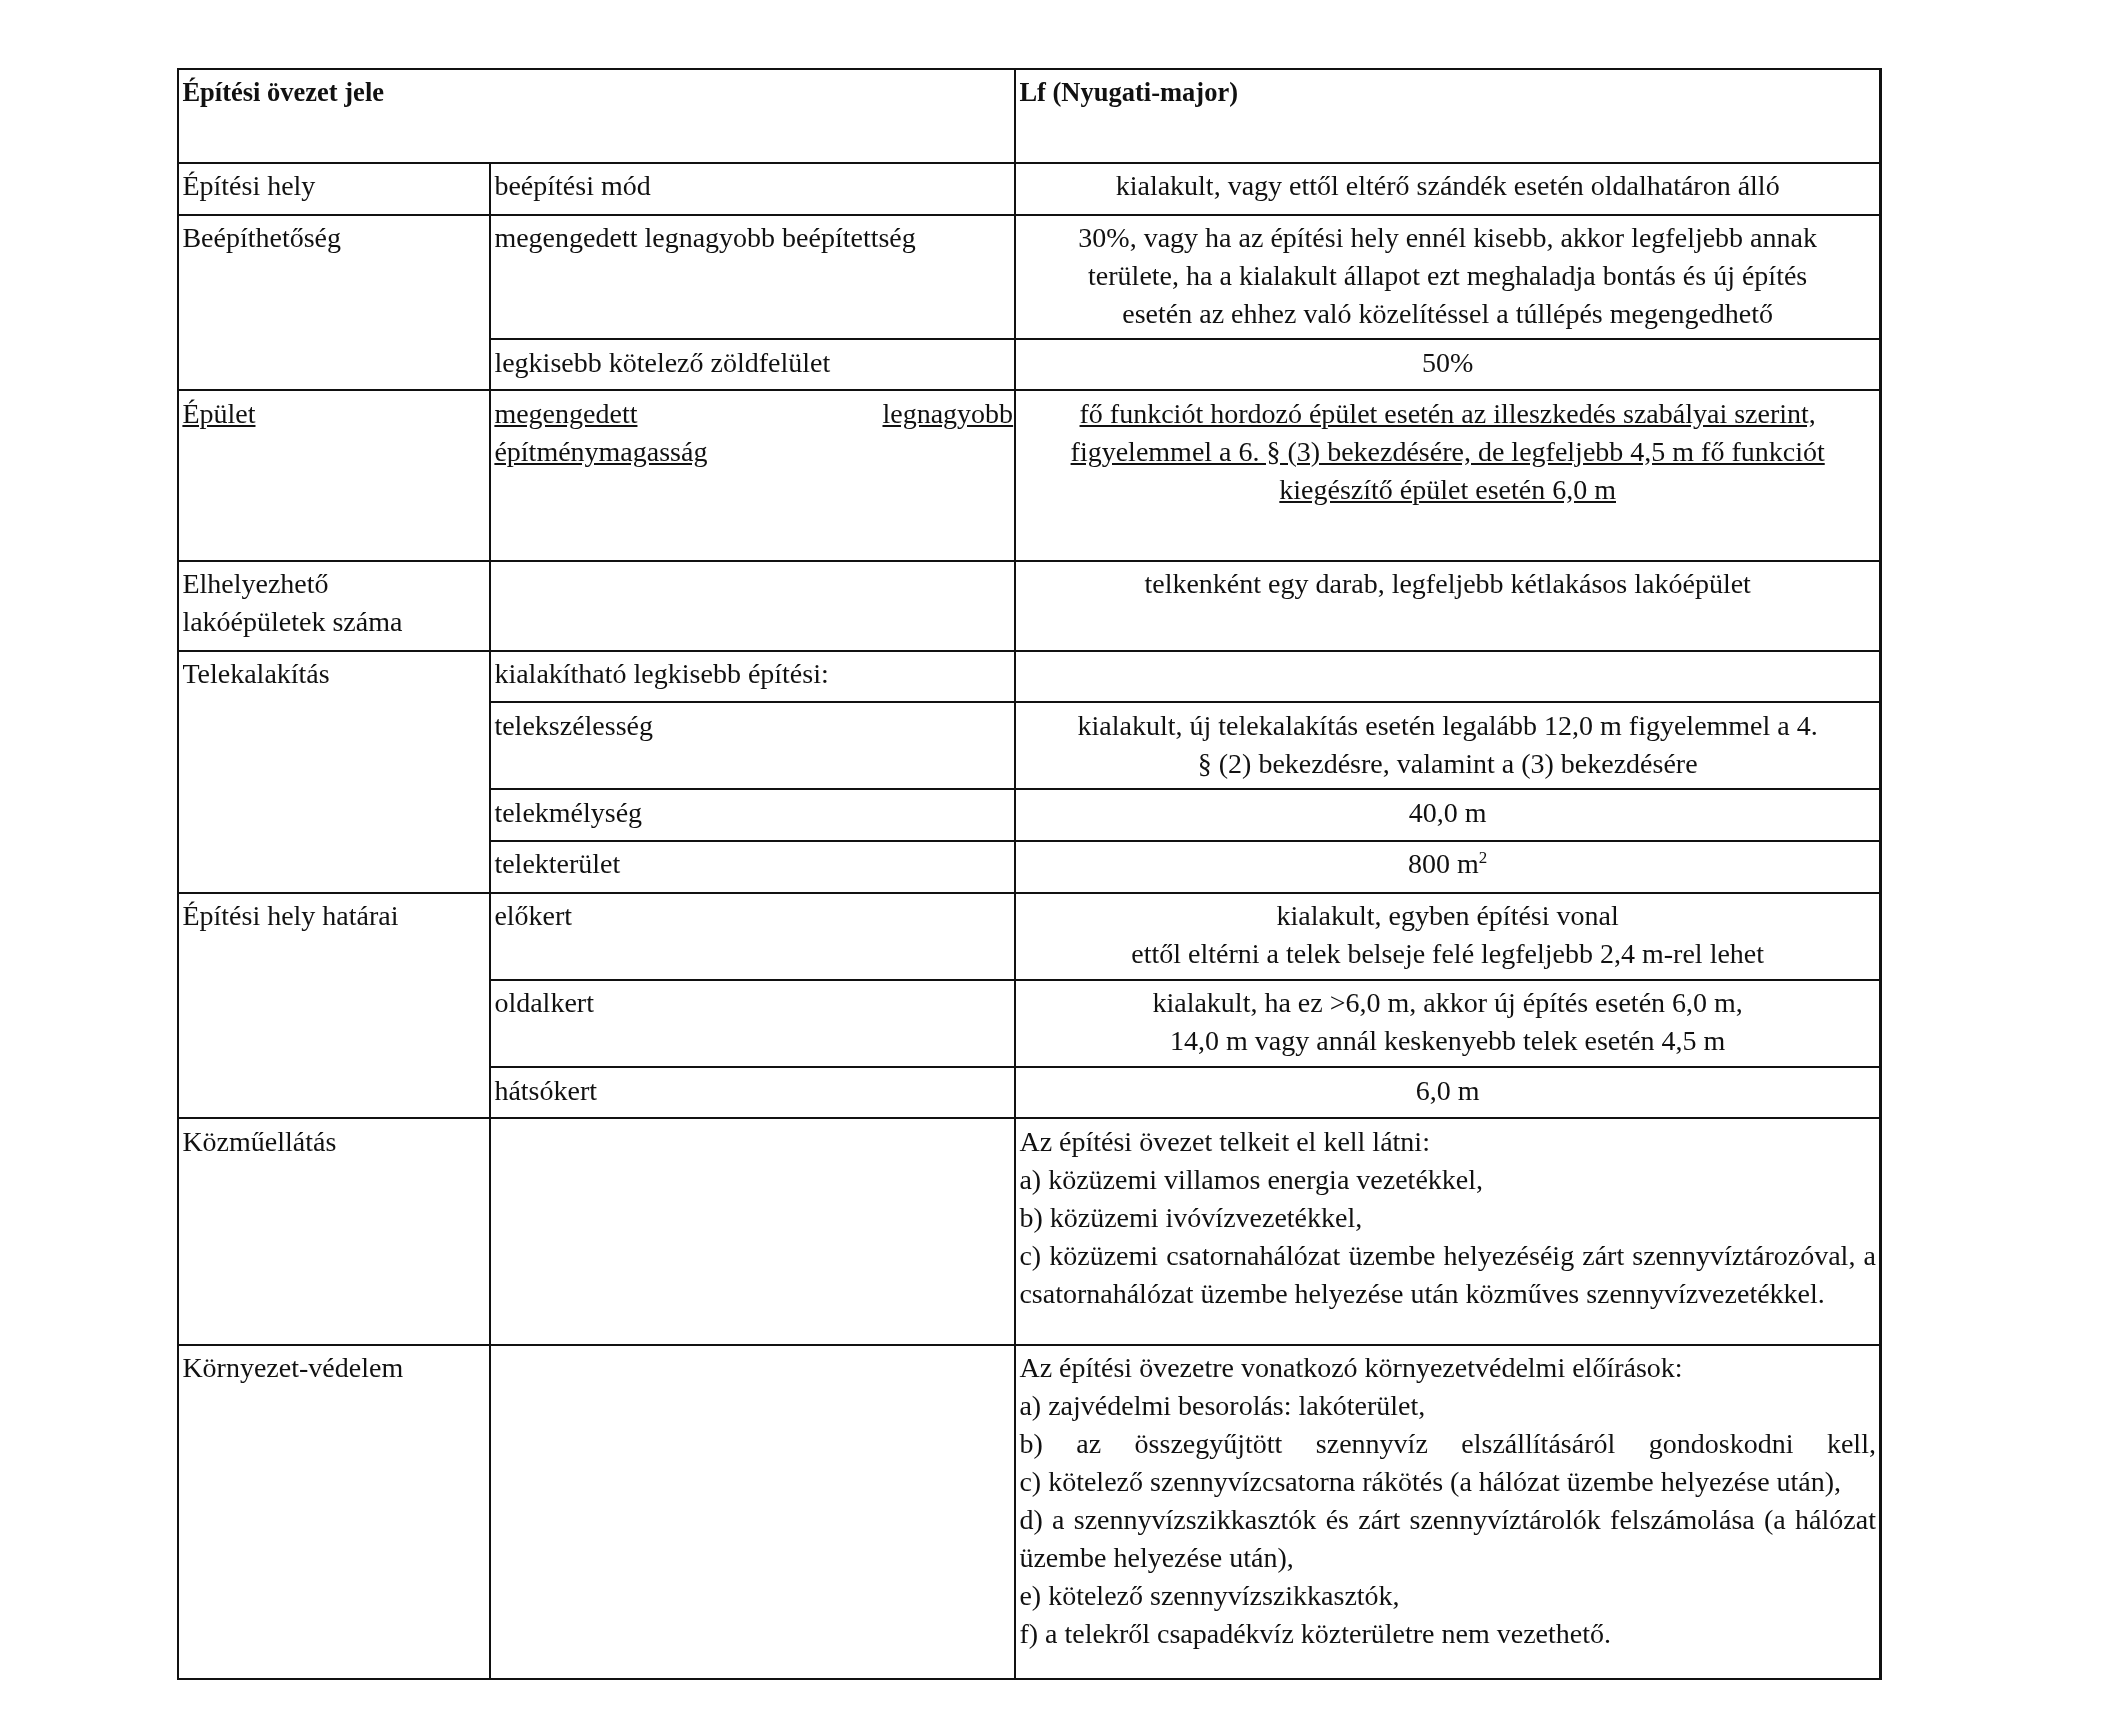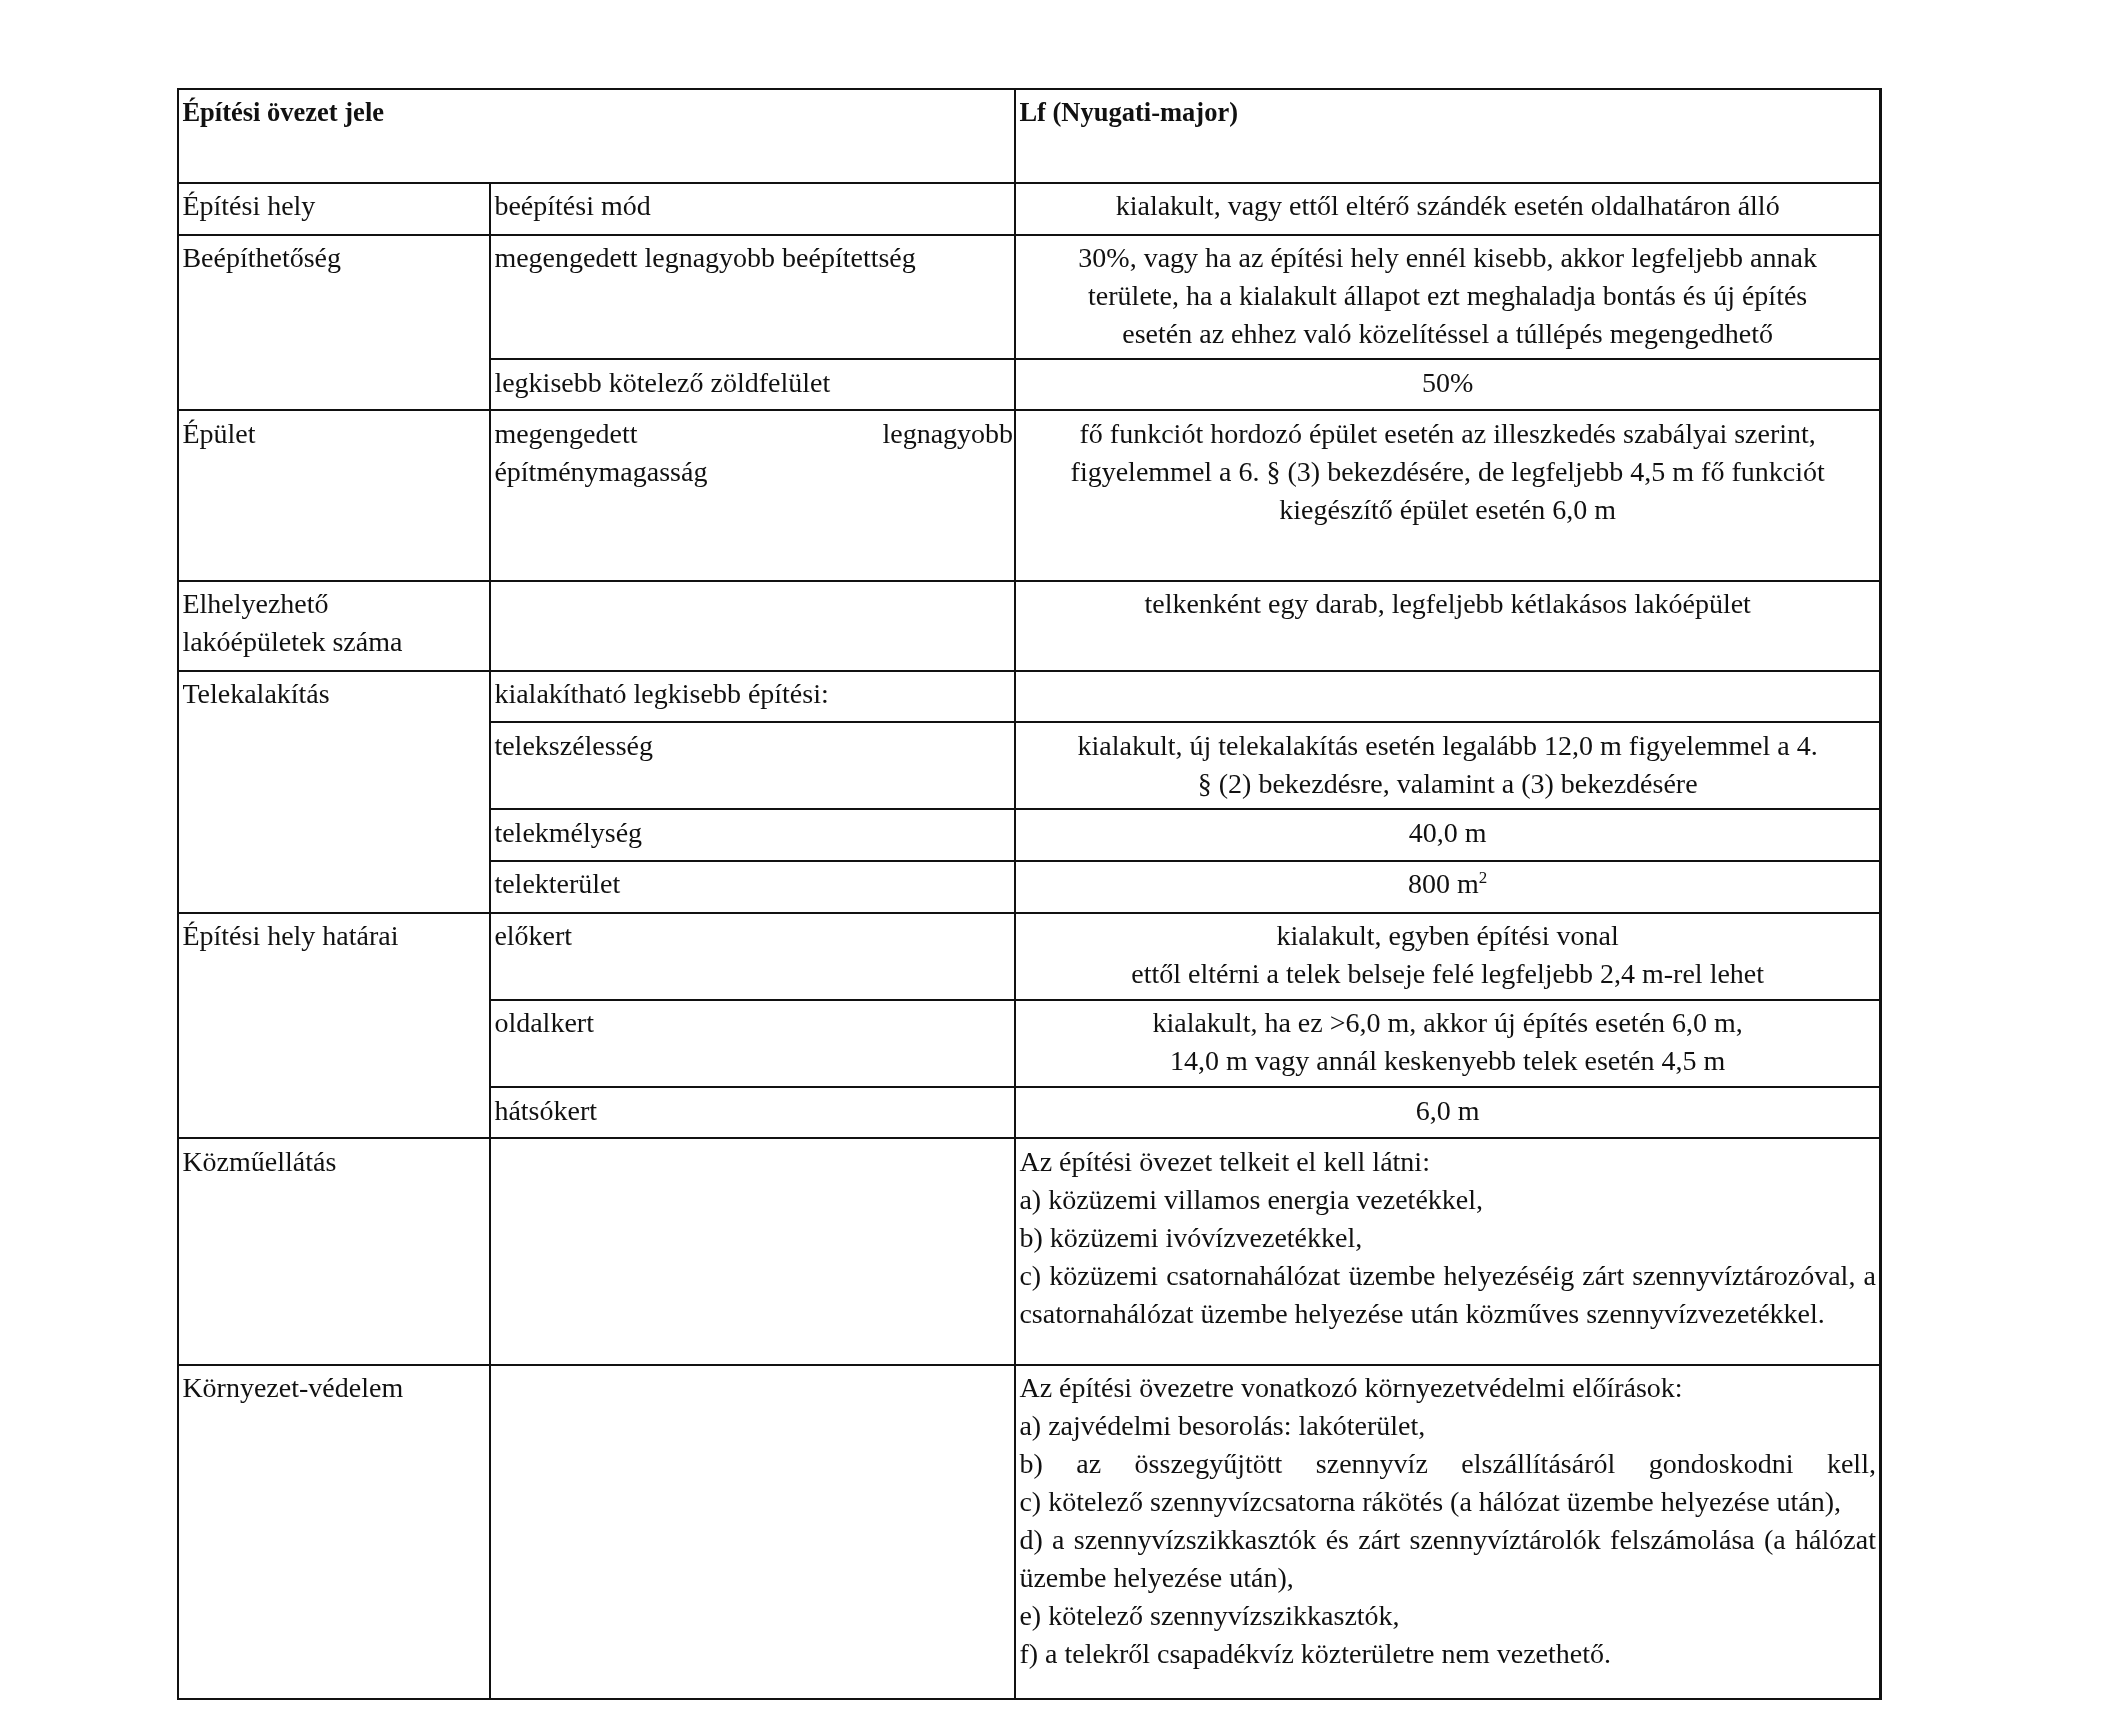--- a/index.html
+++ b/index.html
@@ -2,21 +2,21 @@
 <html style="font-size:6.8px"><head>
 <meta charset="utf-8">
 <style>
   html, body { margin: 0; padding: 0; background: #ffffff; }
   body {
     width: 2119px; height: 1730px; position: relative; overflow: hidden;
     font-family: "Liberation Serif", "DejaVu Serif", serif;
     color: #111111;
   }
   table.zone {
-    position: absolute; left: 177px; top: 88px;
+    position: absolute; left: 177px; top: 68px;
     width: 1702px;
     border-collapse: collapse;
     table-layout: fixed;
     font-size: 28px;
     line-height: 38px;
   }
   table.zone td {
     border: 2.1px solid #111;
     vertical-align: top;
     padding: 3.4px 2.6px 3.4px 3.4px;
@@ -29,21 +29,21 @@
   col.col3 { width: 865px; }
   .hdr td { height: 85px; vertical-align: middle; font-weight: bold; font-size: 26.5px; }
   .hdr td.c3 { }
   .center { text-align: center; }
   .justify { text-align: justify; text-align-last: left; }
   .justify-line { display: block; text-align: justify; text-align-last: justify; }
   .line { display: block; }
   .r-hely td { height: 43px; border-radius: 13px; }
   .r-beep td { height: 116px; }
   .r-zold td { height: 42px; }
-  .r-epulet td { height: 162px; }
+  .r-epulet td { height: 162px; text-decoration: underline; }
   .r-elhely td { height: 81px; }
   .r-telek0 td { height: 43px; }
   .r-telekszel td { height: 78px; }
   .r-telekmely td { height: 43px; border-radius: 13px; }
   .r-telekter td { height: 43px; }
   .r-elokert td { height: 78px; }
   .r-oldalkert td { height: 79px; }
   .r-hatso td { height: 42px; }
   .r-kozmu td { height: 218px; }
   .r-korny td { height: 325px; }

